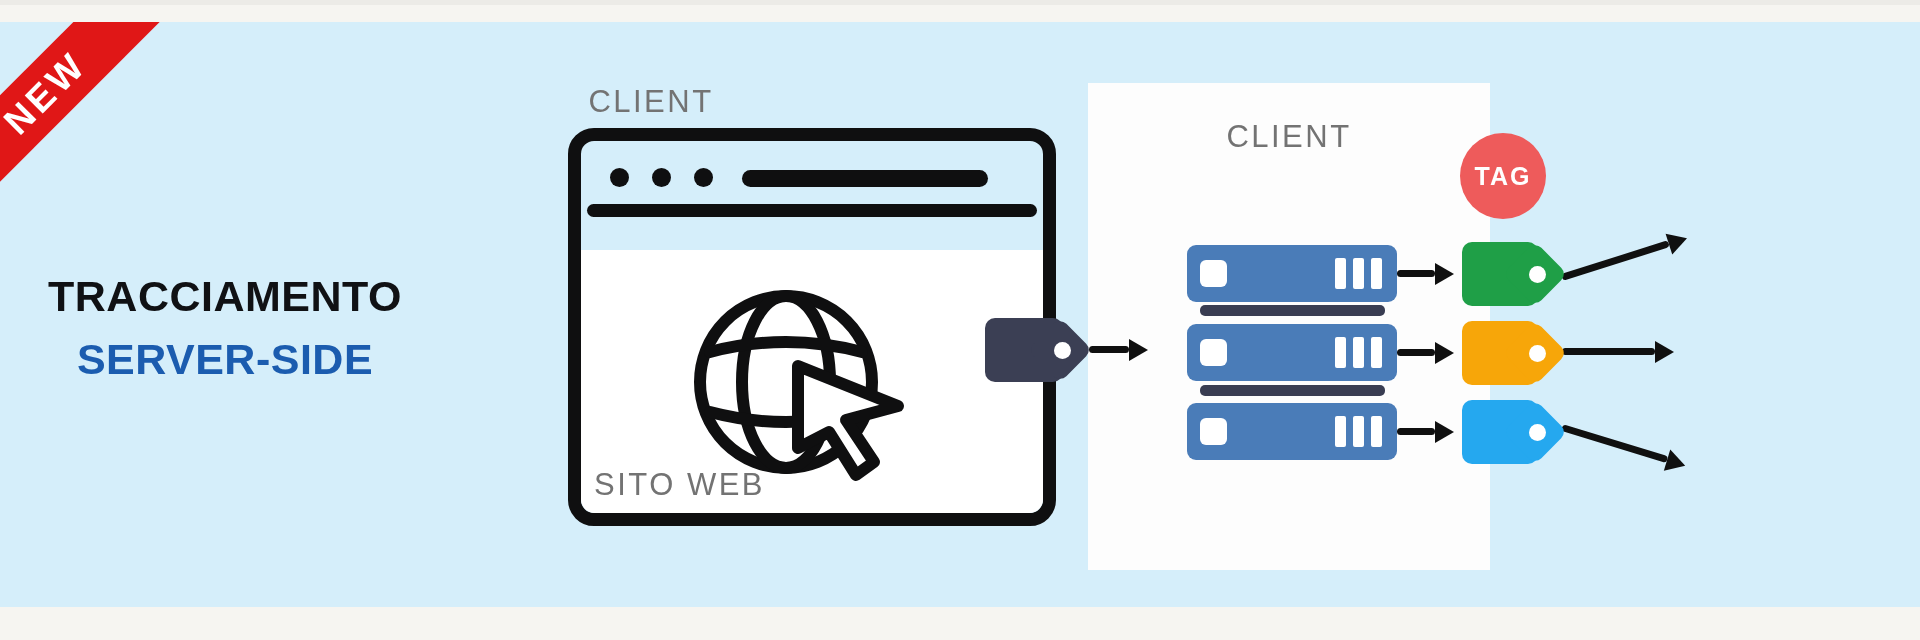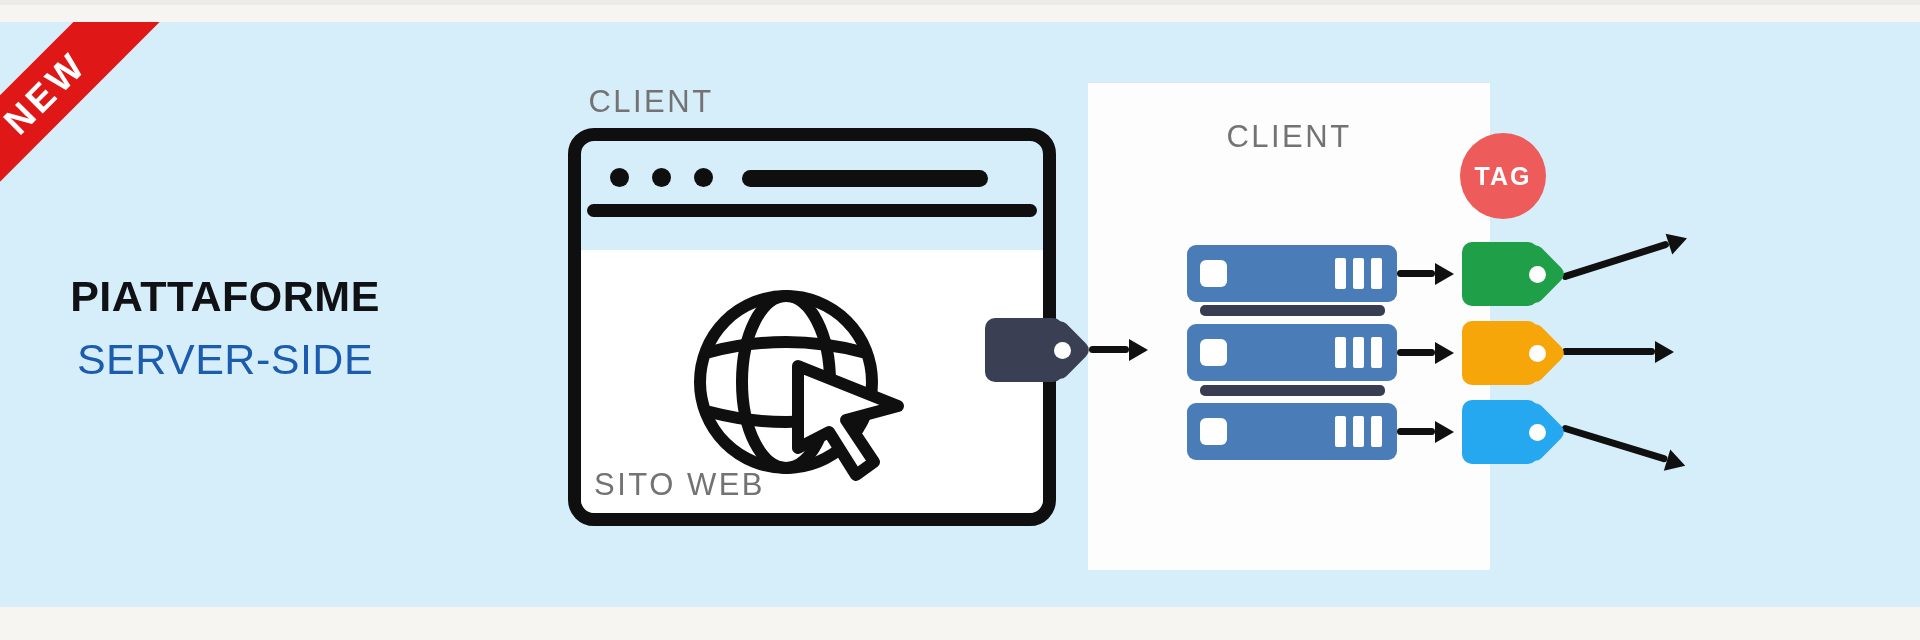--- a/index.html
+++ b/index.html
@@ -18,21 +18,21 @@
   .ribbon{
     position:absolute;left:-60px;top:16px;width:260px;height:61px;
     background:#e01717;transform:rotate(-45deg);
     display:flex;align-items:center;justify-content:center;
     padding-right:70px;box-sizing:border-box;z-index:9;
   }
   .ribbon span{color:#ffffff;font-size:37px;font-weight:700;letter-spacing:4px;}
   
   .big-title{position:absolute;left:18px;top:243px;width:414px;text-align:center;z-index:2;line-height:63px;}
   .big-title .l1{font-size:43px;font-weight:800;color:#101114;letter-spacing:0.5px;}
-  .big-title .l2{font-size:43px;font-weight:400;color:#1b5caf;letter-spacing:0.5px;}
+  .big-title .l2{font-size:43px;font-weight:700;color:#1b5caf;letter-spacing:0.5px;}
   
   .sec-heading{font-size:31px;letter-spacing:2.5px;color:#737373;font-weight:400;}
   .client-heading{position:absolute;left:571px;top:62px;width:160px;text-align:center;z-index:2;}
   
   .browser{
     position:absolute;left:568px;top:106px;width:462px;height:372px;
     border:13px solid #0f0f10;border-radius:26px;z-index:3;box-sizing:content-box;
   }
   .browser .topbar{position:relative;height:63px;}
   .dot{position:absolute;width:19px;height:19px;border-radius:50%;background:#0f0f10;top:27px;}
@@ -87,21 +87,21 @@
 
 <div class="topline"></div>
 
 <div class="stage">
 
   <div class="ribbon">
     <span>NEW</span>
   </div>
 
   <div class="big-title">
-    <div class="l1">PIATTAFORME</div>
+    <div class="l1">TRACCIAMENTO</div>
     <div class="l2">SERVER-SIDE</div>
   </div>
 
   <div class="sec-heading client-heading">CLIENT</div>
 
   <div class="browser">
     <div class="topbar">
       <div class="dot d1"></div>
       <div class="dot d2"></div>
       <div class="dot d3"></div>

